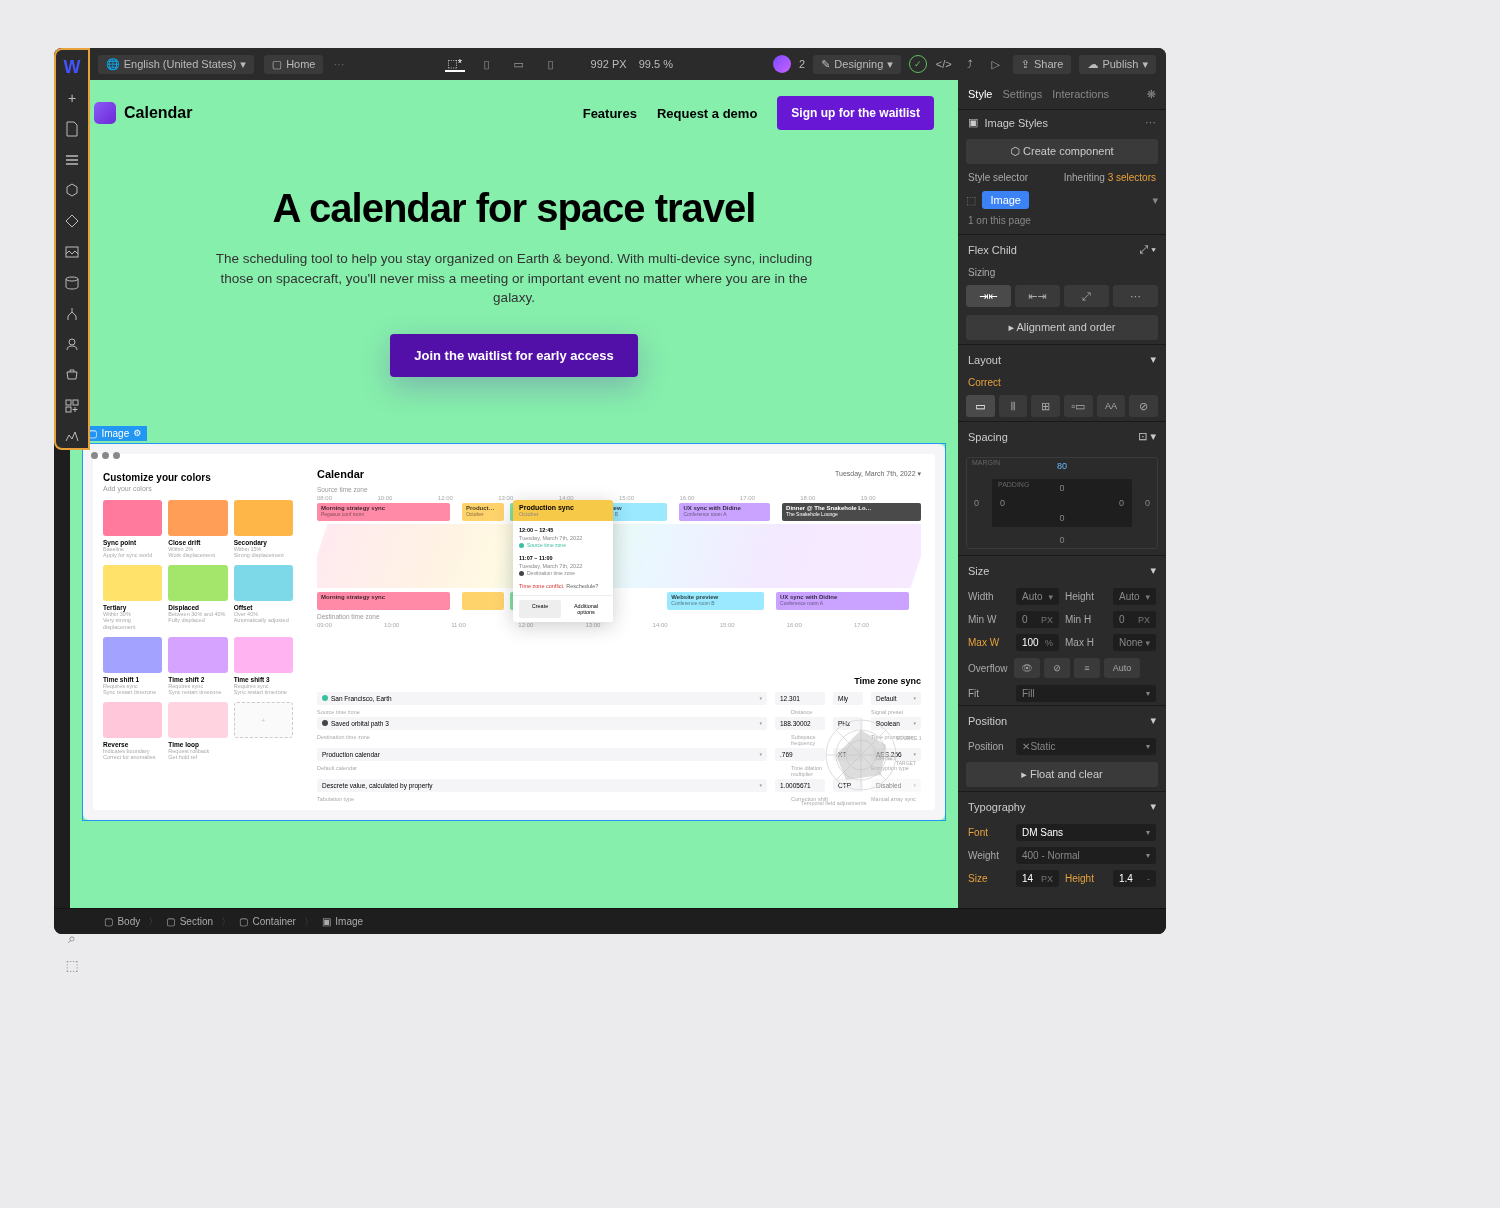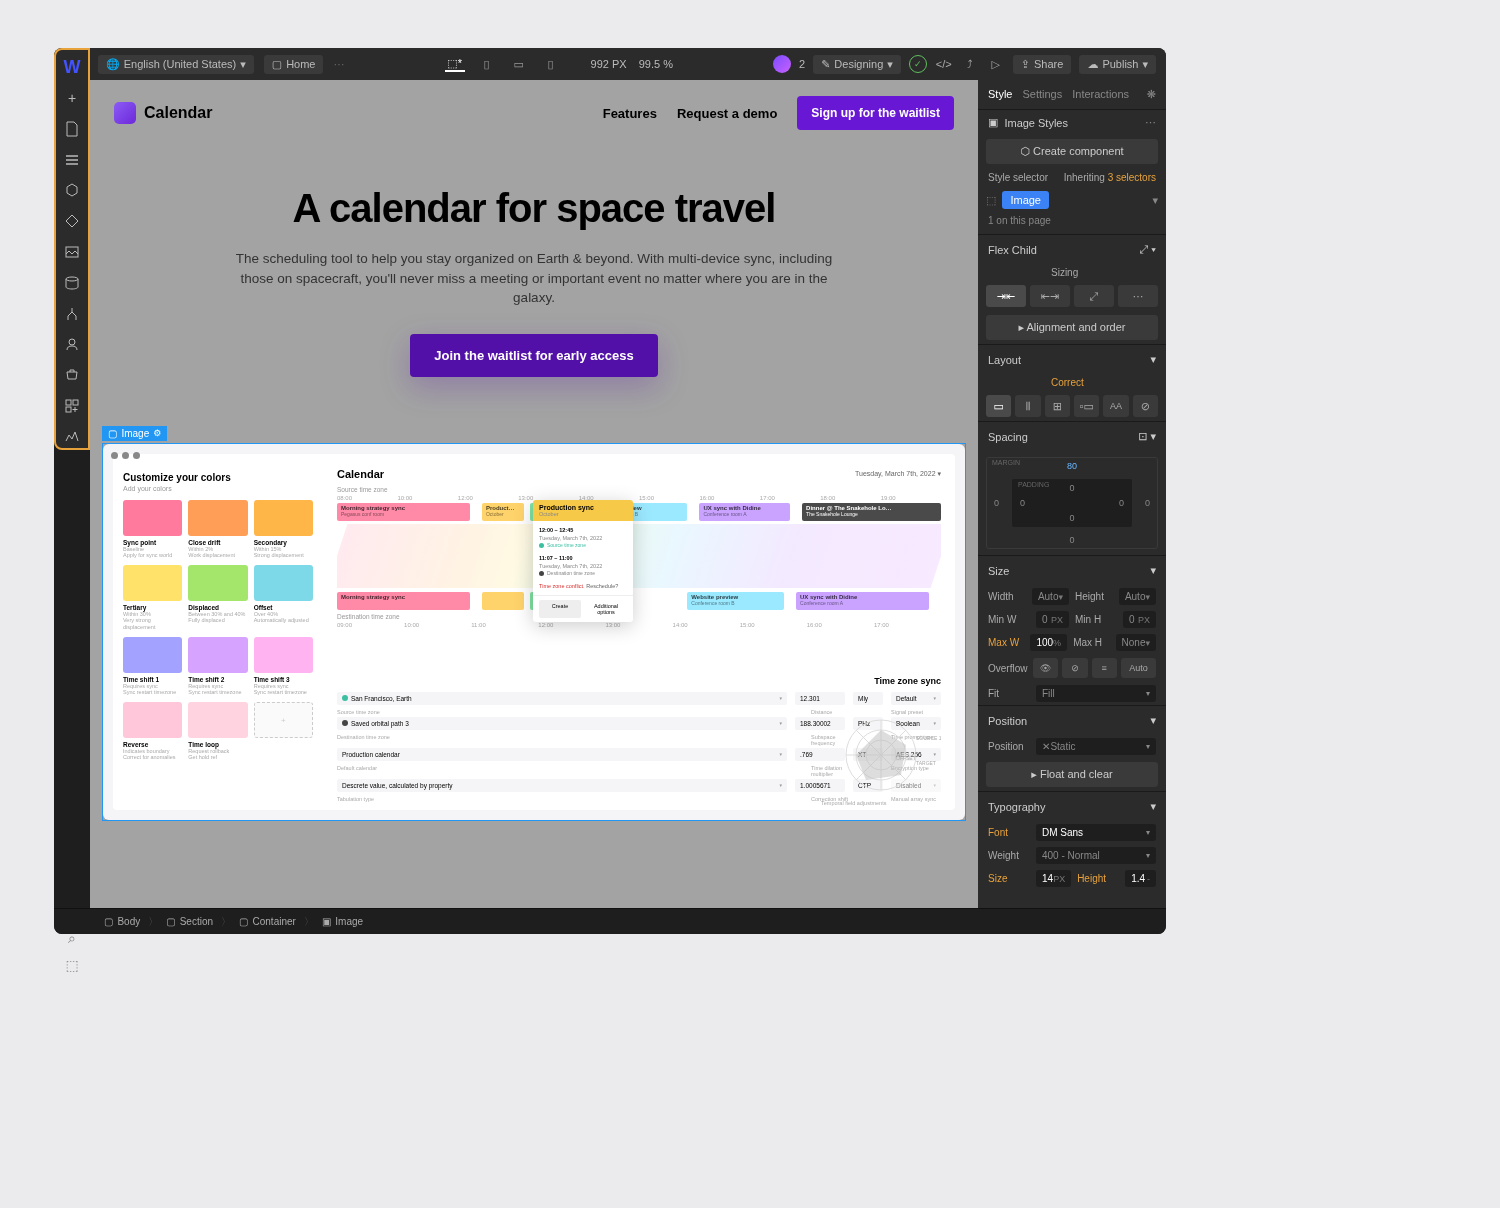--- a/index.html
+++ b/index.html
@@ -17,22 +17,22 @@
 .tb-center { flex:1; display:flex; align-items:center; justify-content:center; gap:12px; }
 .tb-center .dev { width:20px; text-align:center; cursor:pointer; color:#999; }
 .tb-center .dev.active { color:#fff; border-bottom:2px solid #fff; }
 .tb-right { display:flex; align-items:center; gap:8px; }
 .tb-right .btn { padding:3px 8px; background:#3a3a3a; border-radius:3px; cursor:pointer; display:flex; align-items:center; gap:4px; }
 .tb-right .ci { width:18px; height:18px; display:flex; align-items:center; justify-content:center; color:#aaa; cursor:pointer; }
 .tb-right .ci.ok { color:#5fbf5f; border:1px solid #5fbf5f; border-radius:50%; font-size:9px; }
 .avatar { width:18px; height:18px; border-radius:50%; background:linear-gradient(135deg,#7b4bff,#c961ff); }
 
 .main { flex:1; display:flex; overflow:hidden; }
-.canvas { flex:1; background:#a3a3a3; overflow:hidden; position:relative; margin-left:36px; }
-.props { width:188px; background:#2b2b2b; color:#ccc; font-size:11px; overflow-y:auto; }
+.canvas { flex:1; background:#86efac; overflow:hidden; position:relative; margin-left:16px; }
+.props { width:208px; background:#2b2b2b; color:#ccc; font-size:11px; overflow-y:auto; }
 
 
 .lp-nav { display:flex; align-items:center; padding:16px 24px 0; gap:20px; }
 .lp-logo { display:flex; align-items:center; gap:8px; font-weight:700; font-size:16px; }
 .lp-logo-ic { width:22px; height:22px; border-radius:5px; background:linear-gradient(135deg,#8b5cf6,#6d28d9); }
 .lp-spacer { flex:1; }
 .lp-link { font-weight:600; font-size:13px; cursor:pointer; }
 .lp-cta { background:#6818d4; color:#fff; padding:10px 14px; border-radius:4px; font-weight:600; font-size:12px; cursor:pointer; }
 .lp-hero { text-align:center; padding:56px 24px 24px; }
 .lp-h1 { font-size:40px; font-weight:800; letter-spacing:-1px; }
@@ -108,21 +108,21 @@
 .sel-pill { background:#3b82f6; color:#fff; padding:3px 8px; border-radius:3px; font-size:11px; }
 .sel-drop { flex:1; }
 .sel-arr { color:#888; }
 .sel-sub { padding:2px 10px 8px; font-size:10px; color:#888; }
 .sel-lbl { display:flex; padding:4px 10px; font-size:10px; color:#aaa; }
 .sel-lbl .r { margin-left:auto; }
 .sel-lbl .o { color:#e8a23b; }
 .sz-row { display:flex; gap:4px; padding:4px 8px; }
 .sz-btn { flex:1; background:#3a3a3a; border-radius:3px; height:22px; display:flex; align-items:center; justify-content:center; color:#aaa; font-size:11px; cursor:pointer; }
 .sz-btn.on { background:#4a4a4a; color:#fff; }
-.kv { display:flex; align-items:center; padding:3px 10px; gap:6px;justify-content:center; }
+.kv { display:flex; align-items:center; padding:3px 10px; gap:6px; }
 .kv label { width:42px; font-size:10px; color:#aaa; }
 .kv label.hl { color:#e8a23b; }
 .kv .inp { flex:1; background:#1e1e1e; border-radius:3px; padding:3px 6px; font-size:10px; color:#888; display:flex; align-items:center; }
 .kv .inp.sel::after { content:"▾"; margin-left:auto; font-size:8px; }
 .kv .u { font-size:9px; color:#777; margin-left:auto; }
 .sp-box { margin:6px 8px; position:relative; height:92px; }
 .sp-m { position:absolute; inset:0; border:1px solid #3a3a3a; border-radius:3px; }
 .sp-p { position:absolute; top:22px; left:26px; right:26px; bottom:22px; background:#1e1e1e; border-radius:2px; }
 .sp-t { position:absolute; font-size:9px; color:#888; }
 .sp-lbl { position:absolute; font-size:7px; color:#666; }

